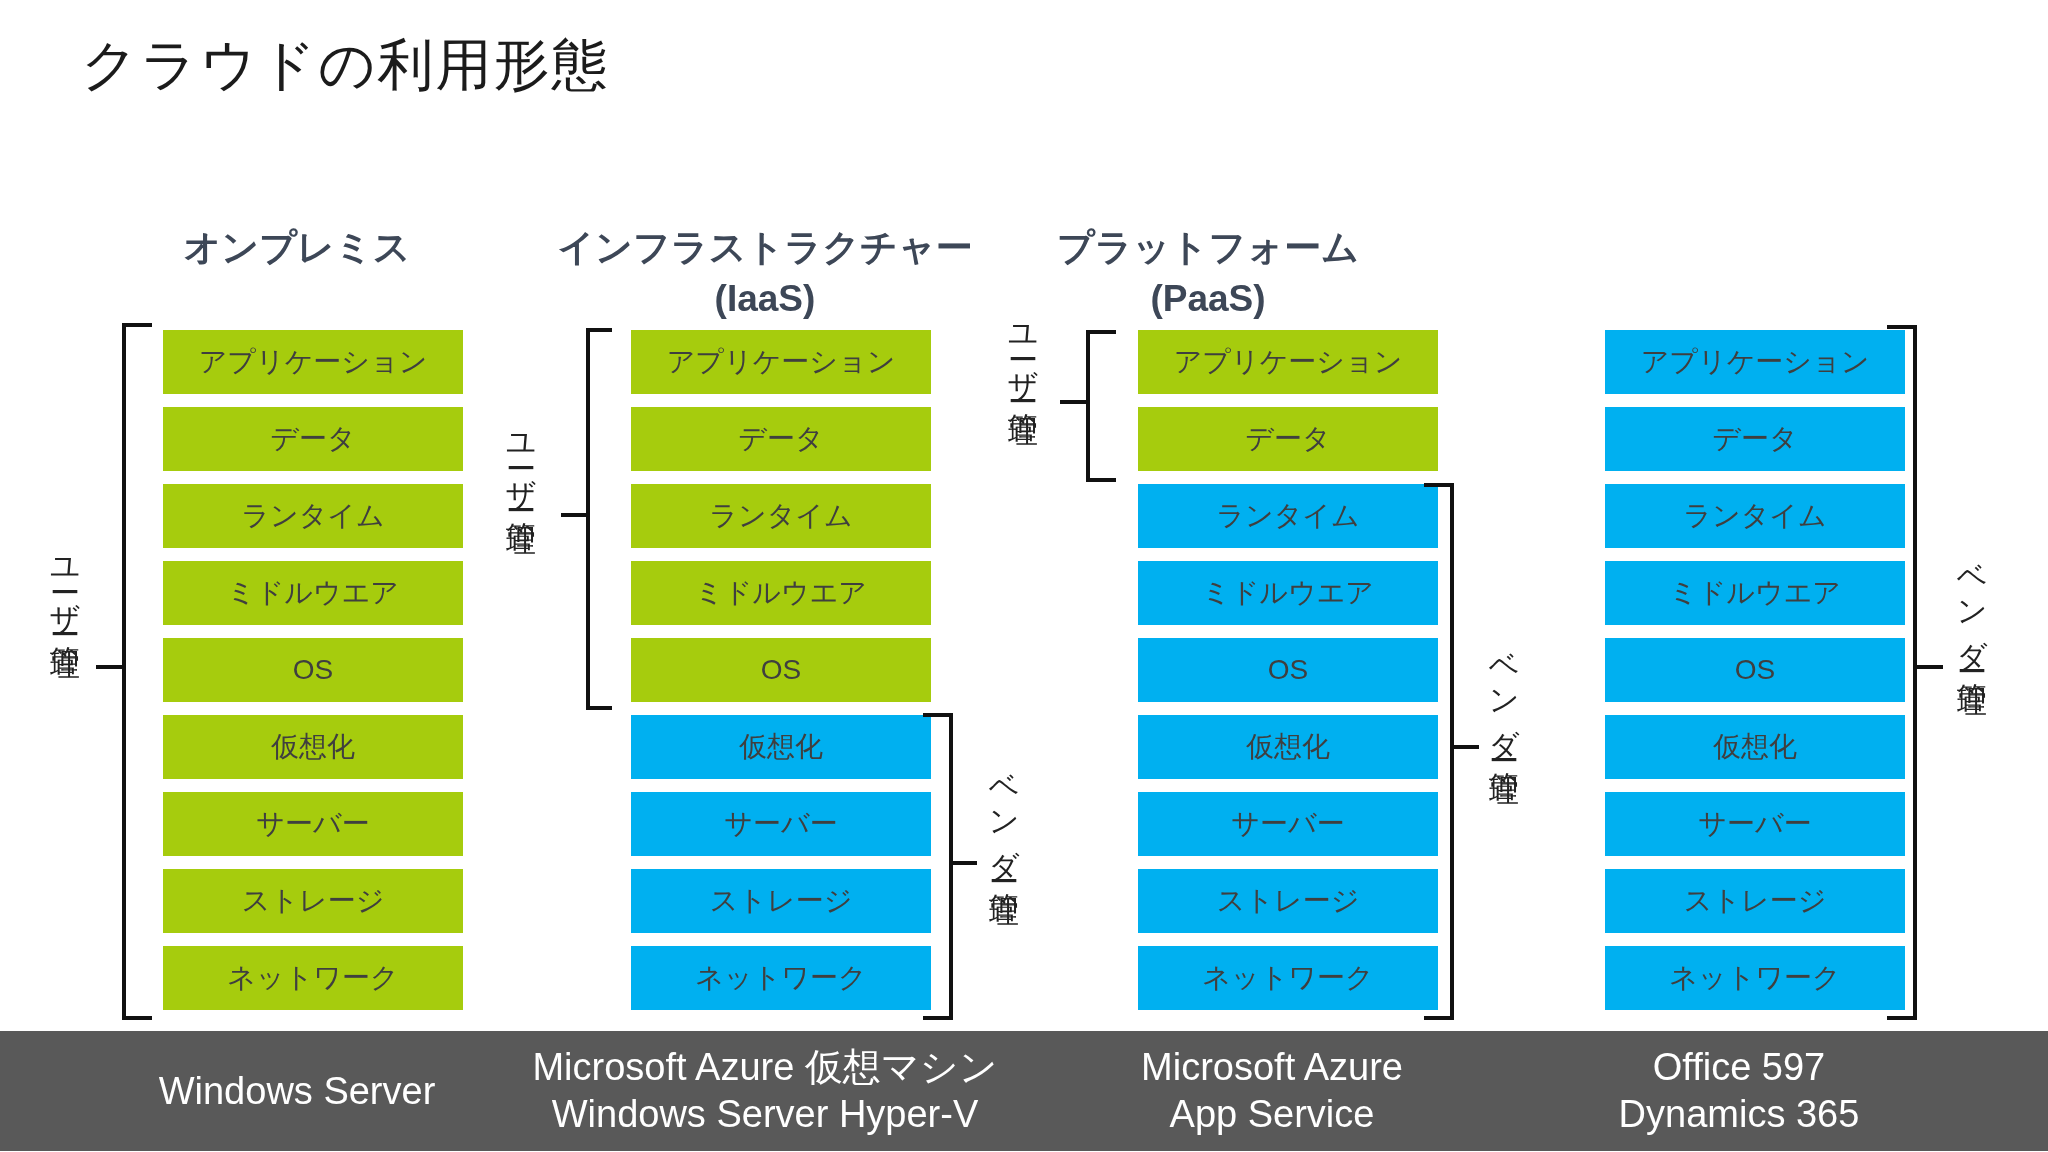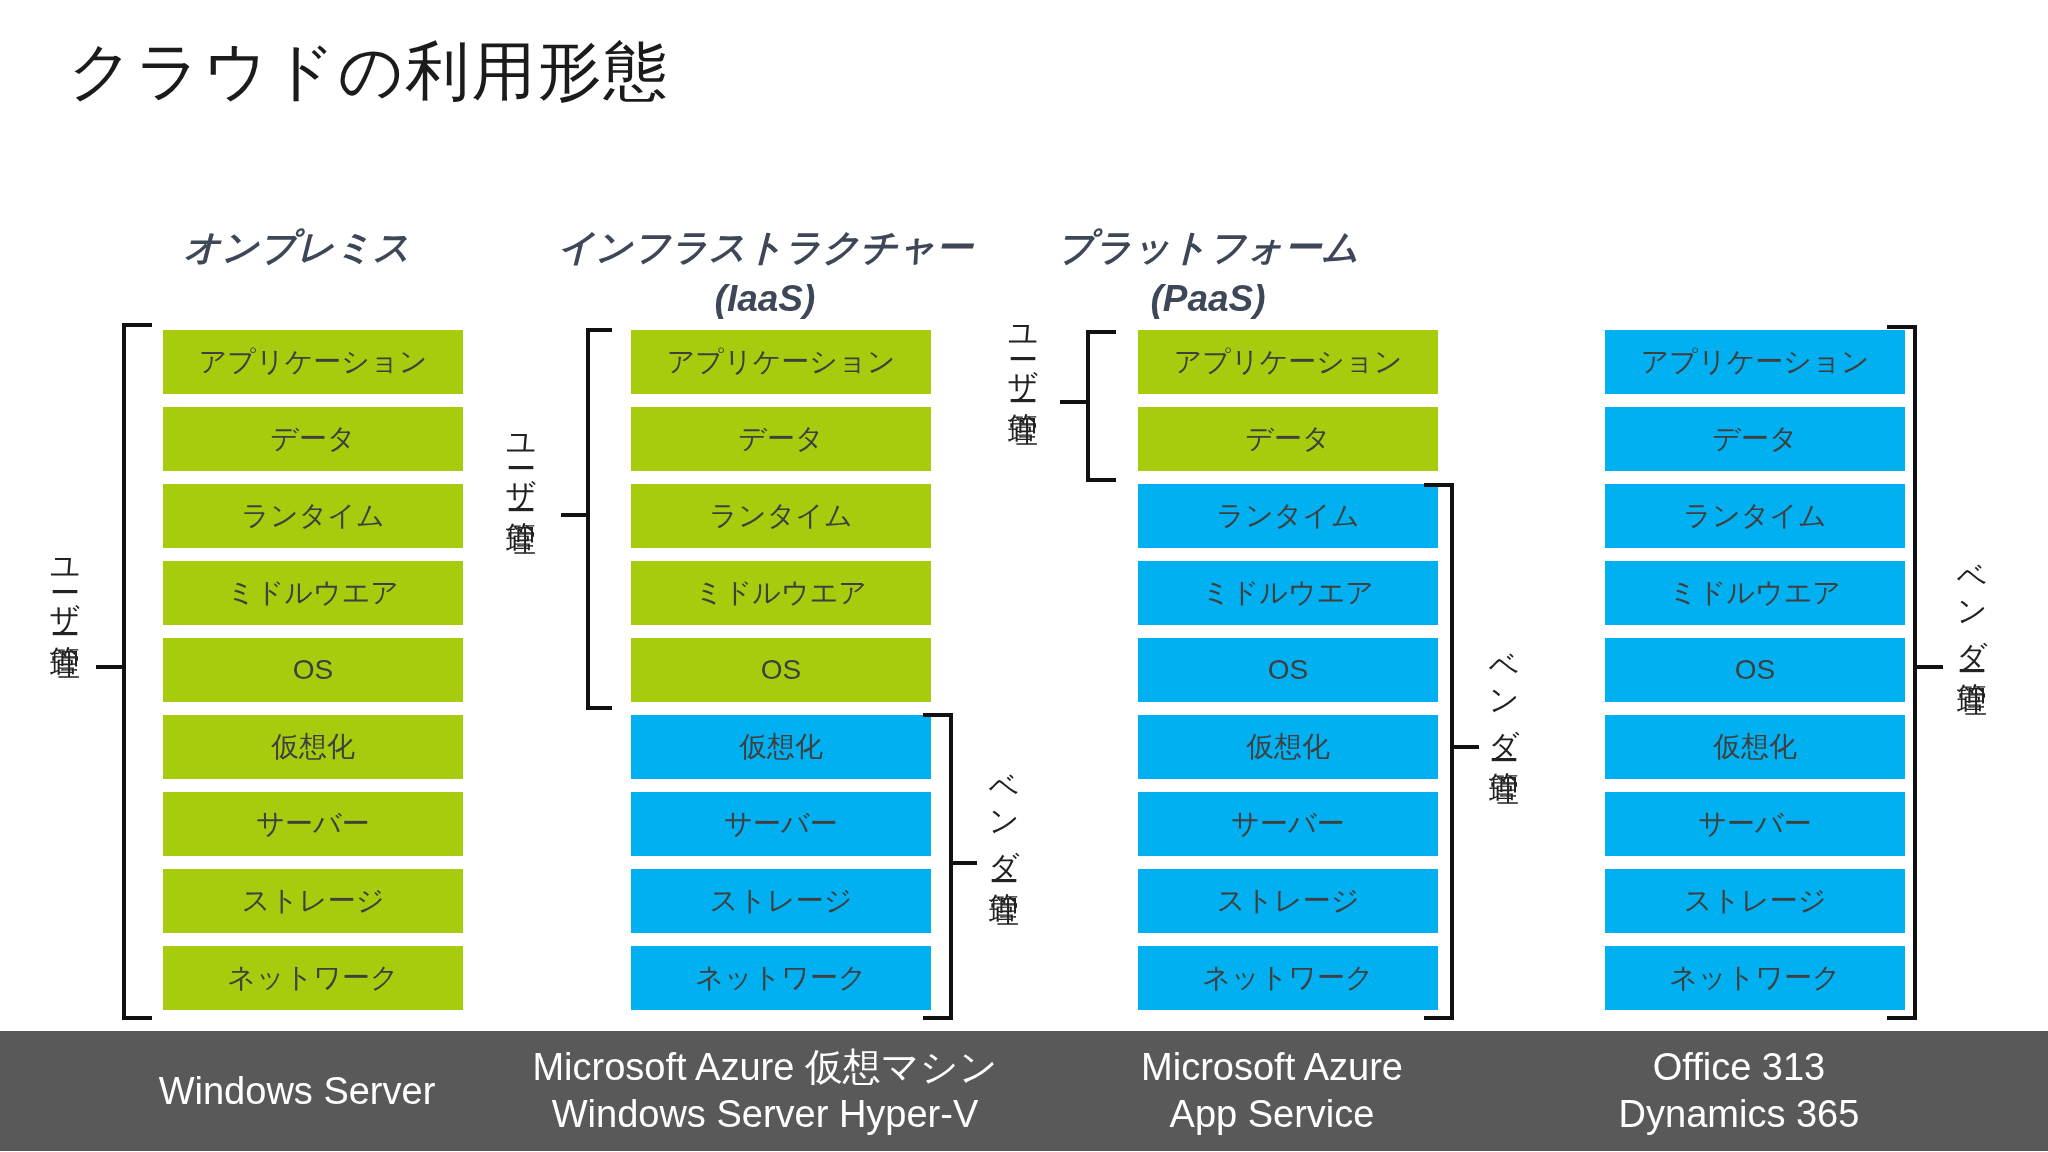--- a/index.html
+++ b/index.html
@@ -4,37 +4,36 @@
 <style>
   html, body { margin: 0; padding: 0; }
   body { background: #e9e9e9; font-family: "Liberation Sans", "DejaVu Sans", sans-serif; }
   .canvas {
     position: relative;
     width: 2048px; height: 1152px;
     background: var(--page-bg, #ffffff);
     overflow: hidden;
   }
   .title {
-    position: absolute; left: 68px; top: 28px;
+    position: absolute; left: 81px; top: 28px;
     margin: 0;
-    font-size: 64px; font-weight: 500;
+    font-size: 56px; font-weight: 500;
     letter-spacing: 2px;
     color: var(--title-text, #1b1b1b);
     white-space: nowrap;
   }
   .col-header {
     position: absolute; top: 222px;
     transform: translateX(-50%);
     width: max-content;
     text-align: center;
     font-size: 37px; font-weight: bold;
     line-height: 51px;
     color: var(--header-text, #3d4757);
     white-space: nowrap;
-    font-style: italic;
   }
   .stack {
     position: absolute; top: 330px;
     width: 300px;
   }
   .layer {
     width: 300px; height: 64px;
     margin-bottom: 13px;
     display: flex; align-items: center; justify-content: center;
     font-size: 28px;
@@ -242,18 +241,18 @@
     </div>
     <div class="footer-text" style="left:765px">
       <span>Microsoft Azure 仮想マシン</span>
       <span>Windows Server Hyper-V</span>
     </div>
     <div class="footer-text" style="left:1272px">
       <span>Microsoft Azure</span>
       <span>App Service</span>
     </div>
     <div class="footer-text" style="left:1739px">
-      <span>Office 313</span>
+      <span>Office 597</span>
       <span>Dynamics 365</span>
     </div>
   </div>
 
 </div>
 
 </body></html>

